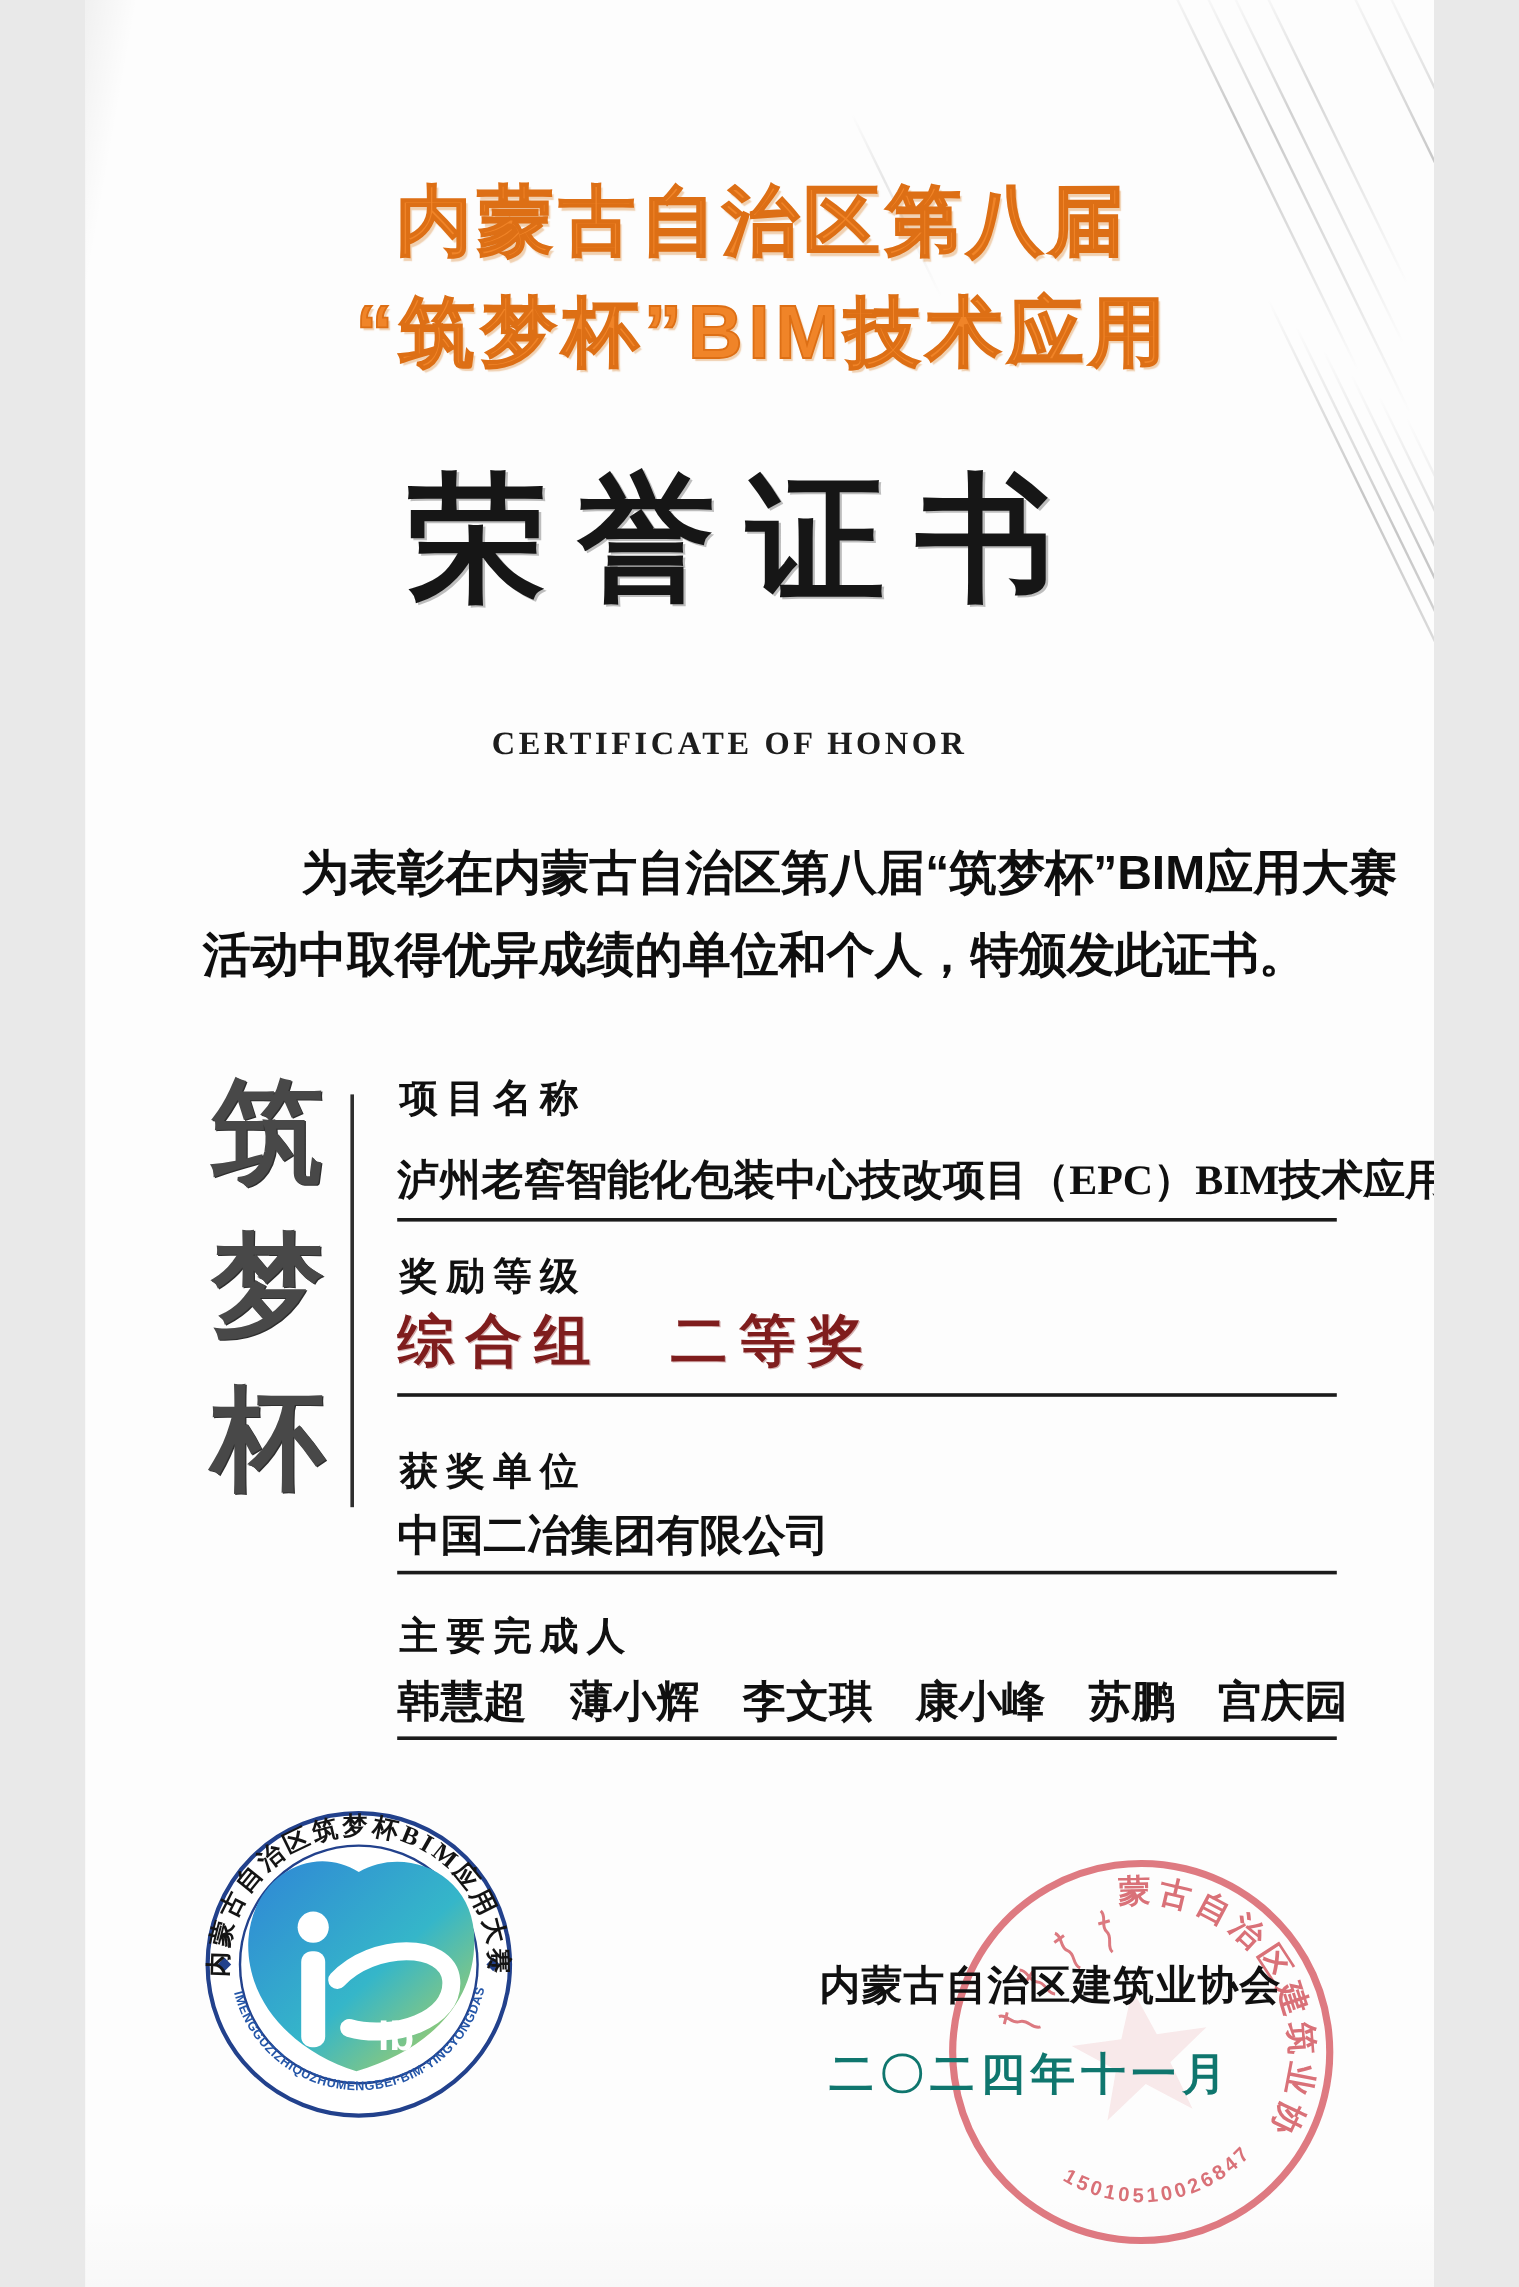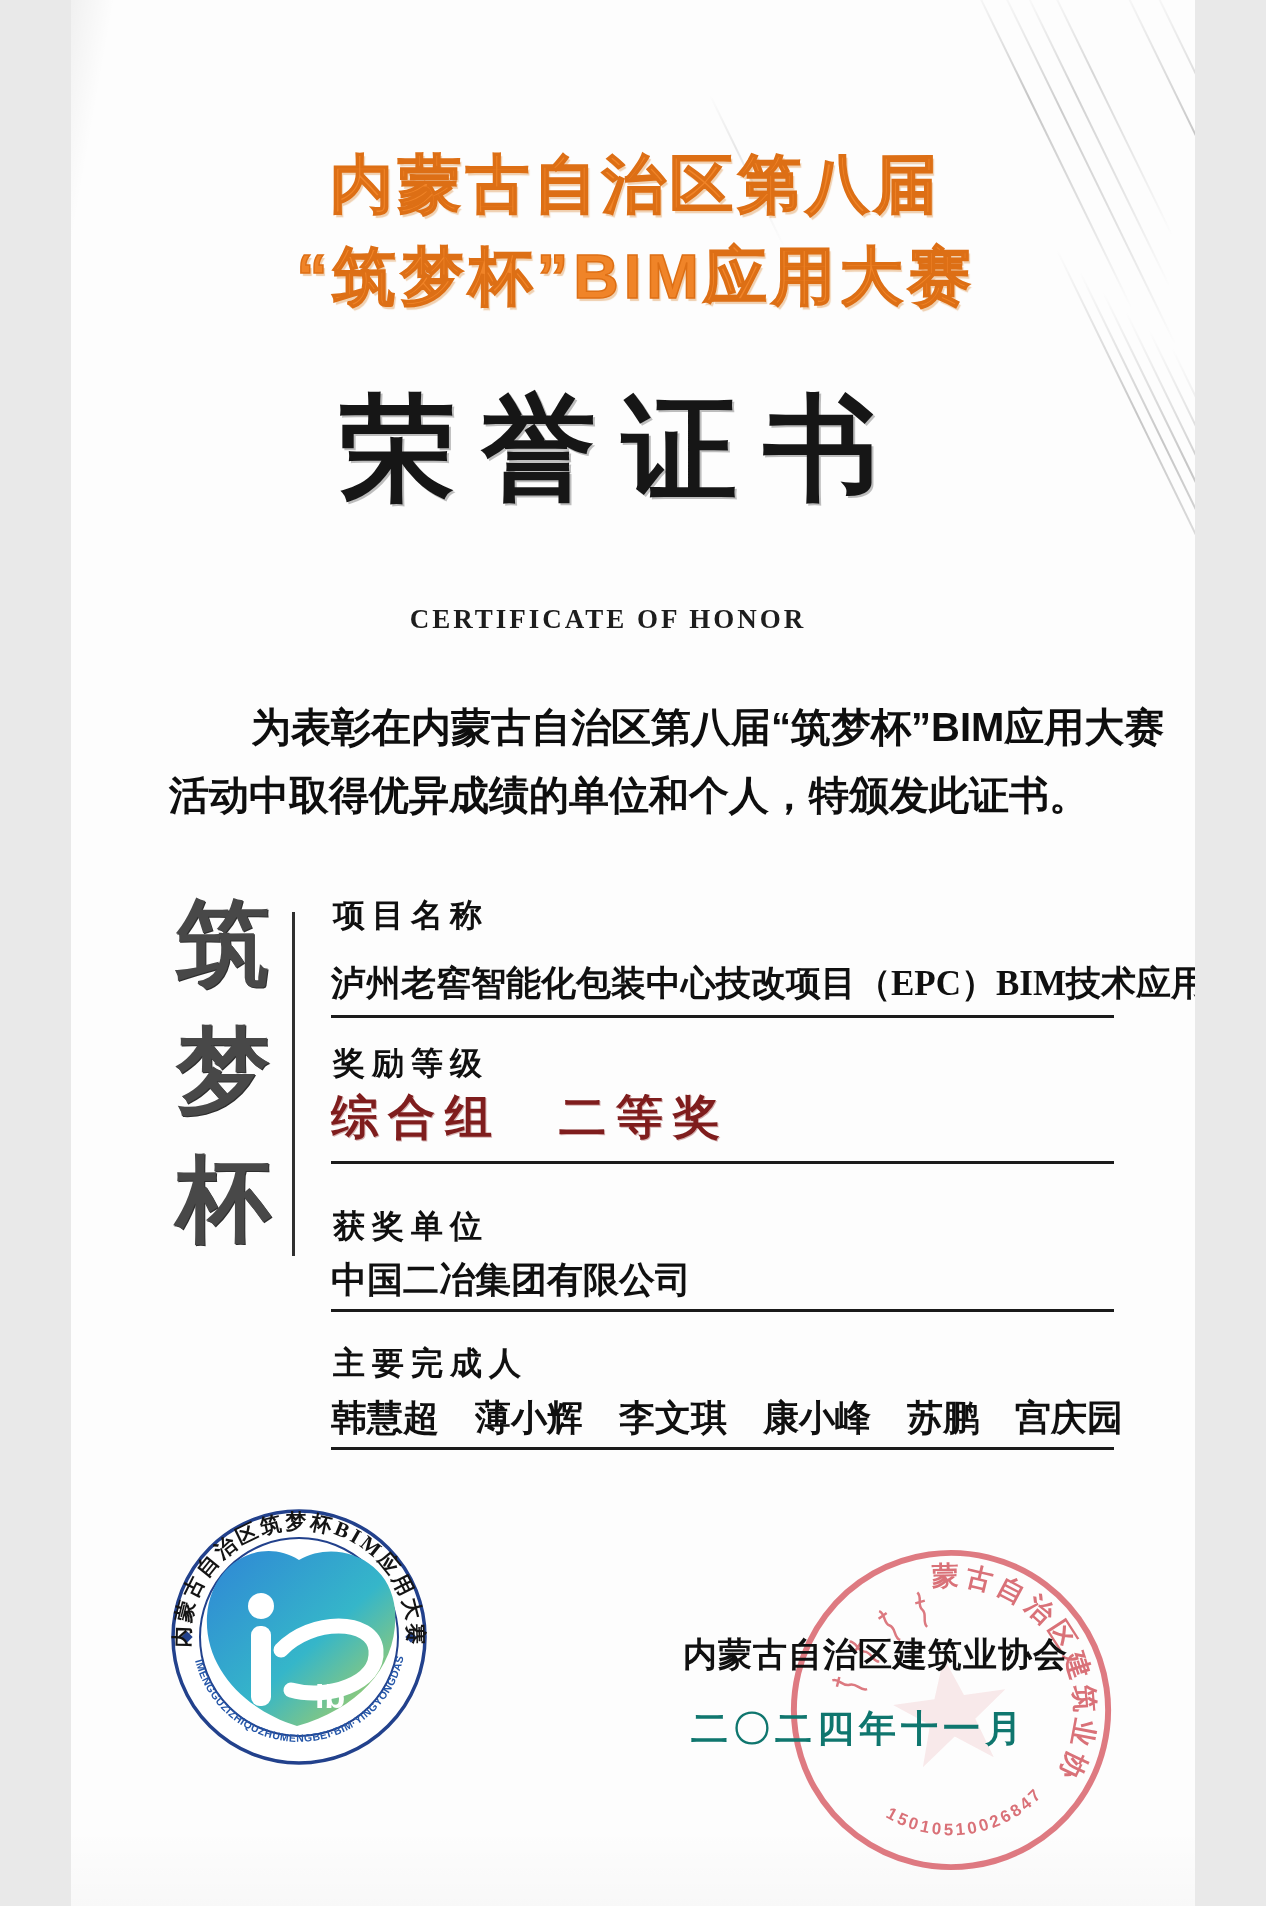--- a/index.html
+++ b/index.html
@@ -101,21 +101,21 @@
     <div class="scratch" style="left:1031px;top:292px;height:545px;opacity:.5"></div>
     <div class="scratch" style="left:1054px;top:312px;height:530px;opacity:.45"></div>
     <div class="scratch" style="left:1077px;top:330px;height:515px;opacity:.45"></div>
     <div class="scratch" style="left:1100px;top:348px;height:495px;opacity:.4"></div>
     <div class="scratch" style="left:1123px;top:366px;height:470px;opacity:.35"></div>
     <div class="scratch" style="left:638px;top:95px;height:170px;opacity:.2"></div>
     <div class="scratch" style="left:1200px;top:420px;height:420px;opacity:.3"></div>
   </div>
 
   <div class="title-cn t1">内蒙古自治区第八届</div>
-  <div class="title-cn t2">“筑梦杯”BIM应用大赛</div>
+  <div class="title-cn t2">“筑梦杯”BIM技术应用</div>
 
   <div class="main-title">荣誉证书</div>
   <div class="sub-title">CERTIFICATE OF HONOR</div>
 
   <div class="body-text bl1">为表彰在内蒙古自治区第八届“筑梦杯”BIM应用大赛</div>
   <div class="body-text bl2">活动中取得优异成绩的单位和个人，特颁发此证书。</div>
 
   <div class="brand">
     <div class="ch">筑</div>
     <div class="ch">梦</div>

